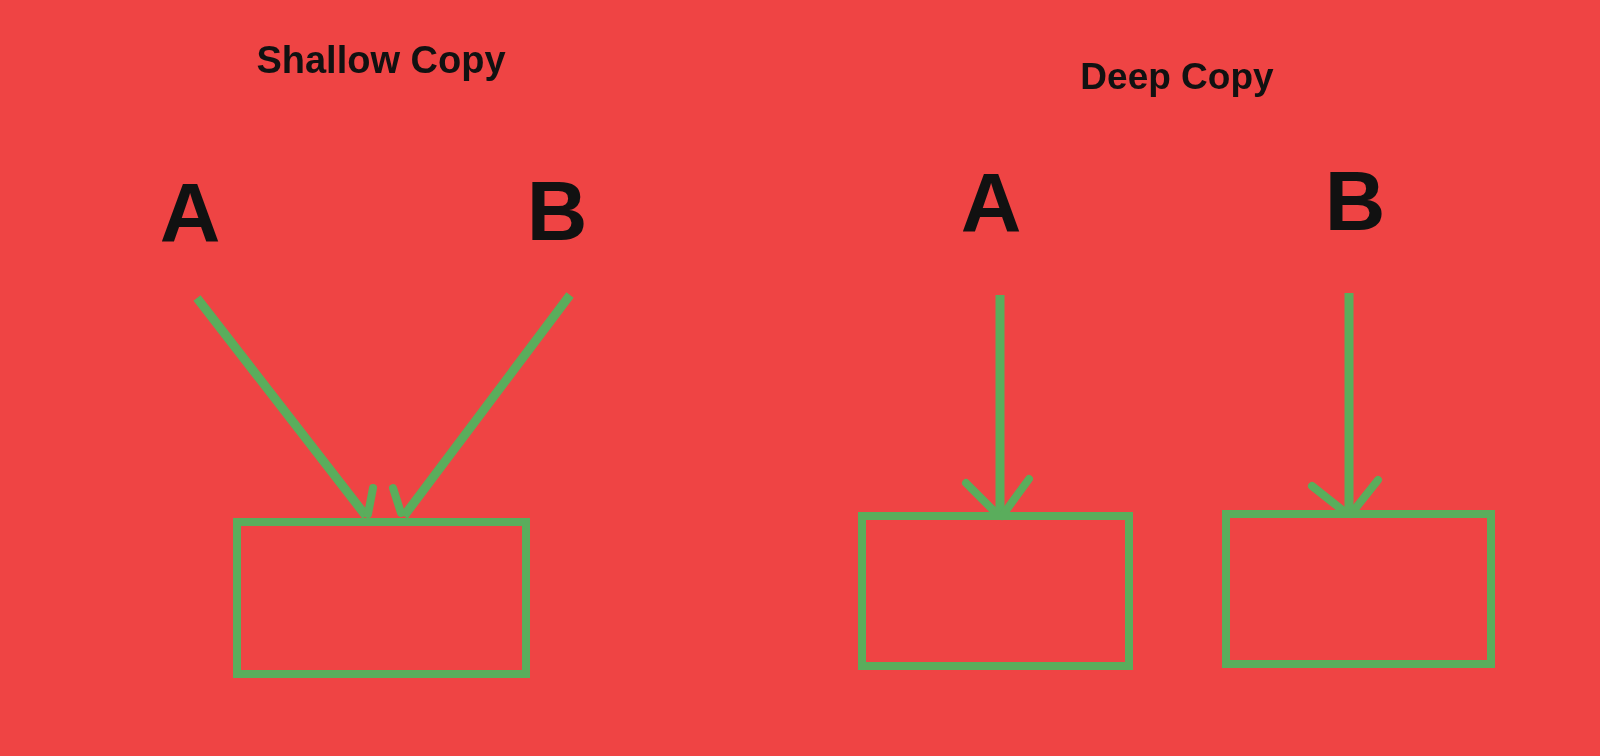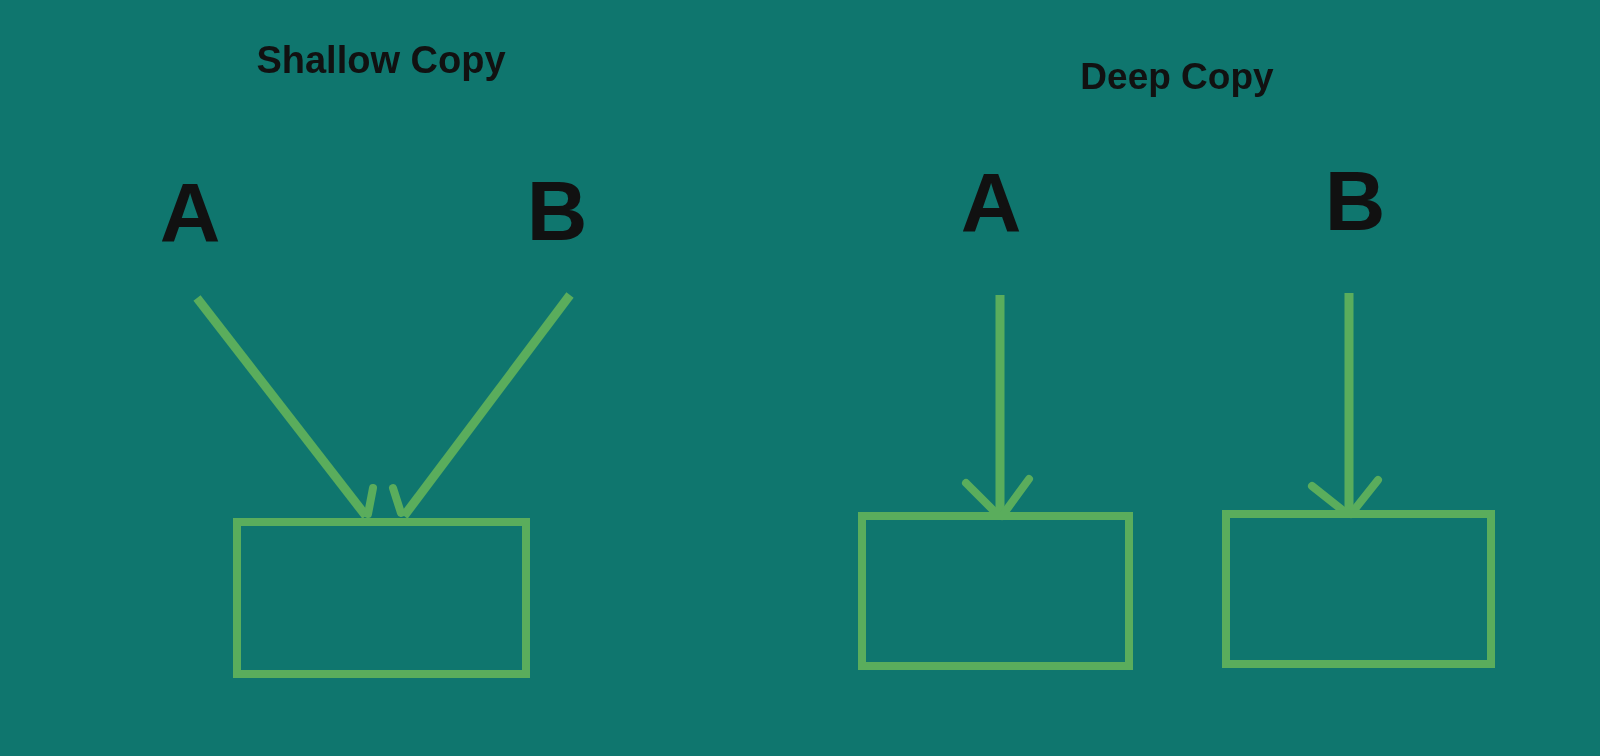--- a/index.html
+++ b/index.html
@@ -4,21 +4,21 @@
 <style>
   html, body {
     margin: 0;
     padding: 0;
     background: #ffffff;
   }
   .canvas {
     position: relative;
     width: 1600px;
     height: 756px;
-    background: #0f766e;
+    background: #ef4444;
     overflow: hidden;
     font-family: "Liberation Sans", sans-serif;
   }
   svg { display: block; }
   .title-text {
     font-family: "Liberation Sans", sans-serif;
     font-weight: 700;
     letter-spacing: 0px;
   }
   .var-label {

